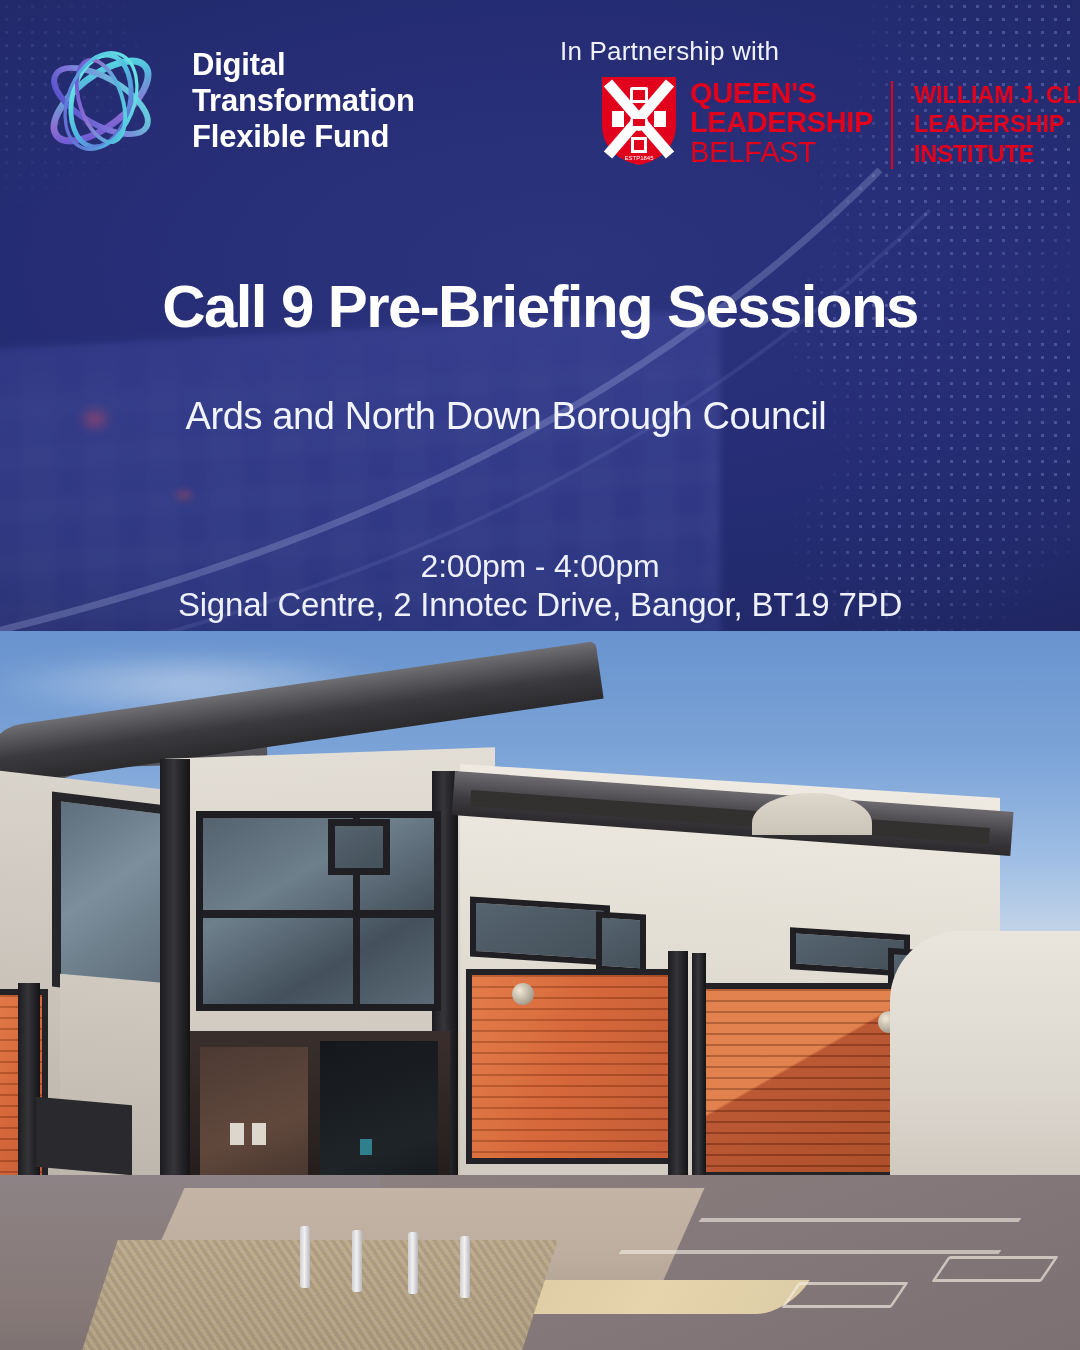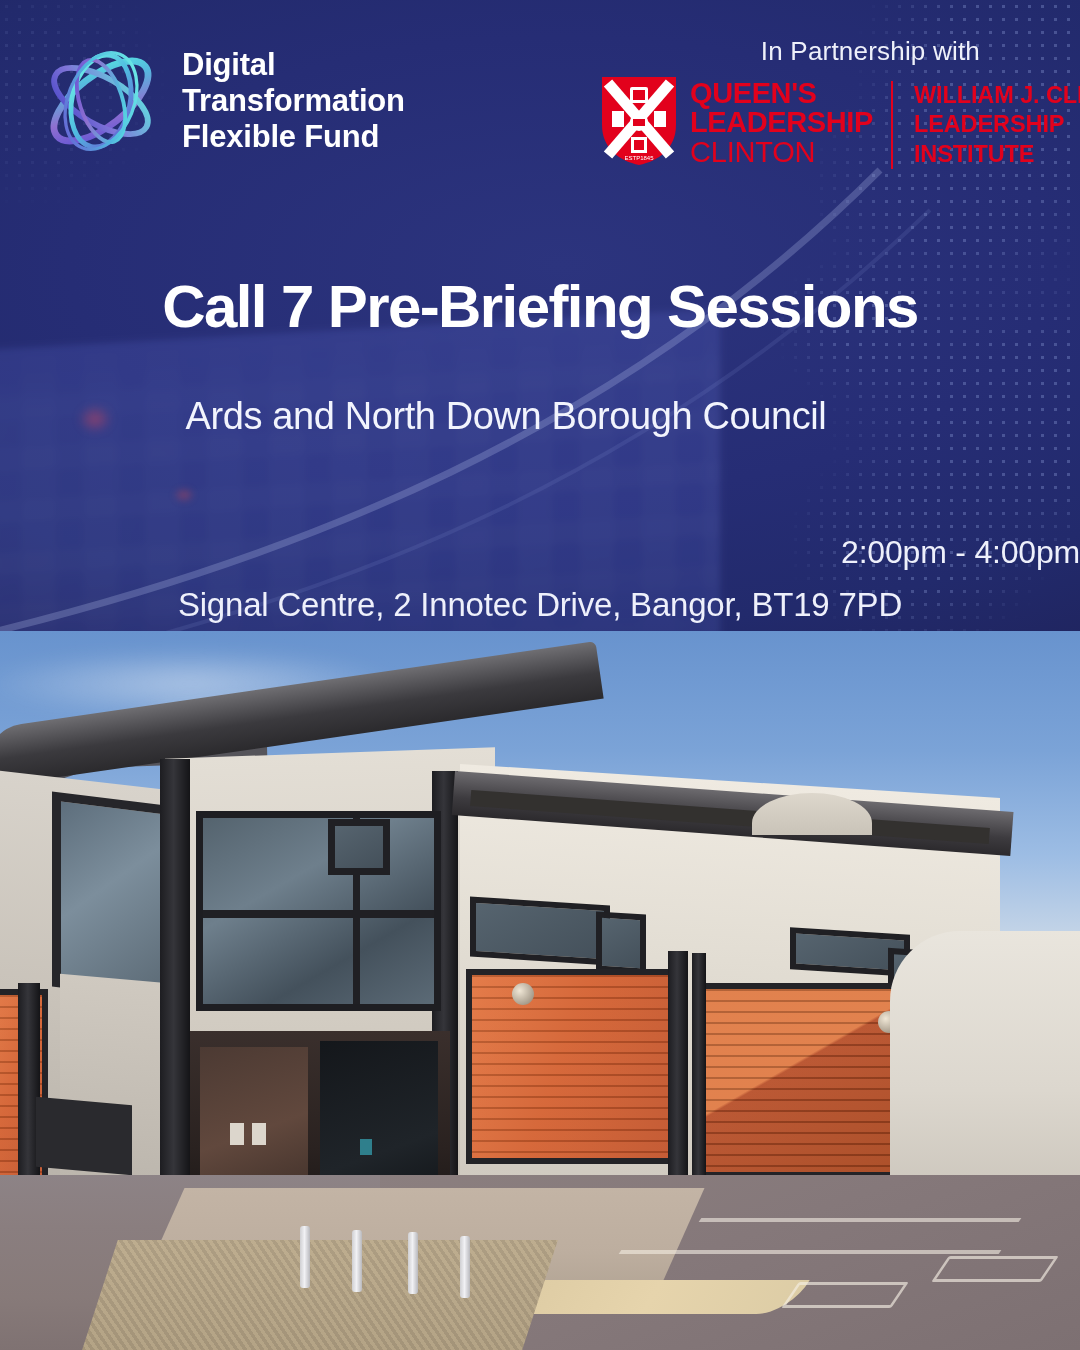--- a/index.html
+++ b/index.html
@@ -75,27 +75,27 @@
     opacity:.5;
   }
   
   .hdr-swoosh{position:absolute;left:0;top:0;width:1080px;height:631px;}
 
   
   .brand{position:absolute;left:38px;top:36px;display:flex;align-items:center;gap:18px;}
   .brand-logo{width:126px;height:130px;flex:0 0 auto;}
   .brand-text{
     color:#ffffff;font-weight:700;font-size:31px;line-height:1.17;
-    letter-spacing:-0.2px;white-space:pre-line;
+    letter-spacing:-0.2px;white-space:pre-line;margin-left:10px;
   }
 
   
   .partner{position:absolute;left:560px;top:36px;width:530px;}
   .partner-label{
-    color:#eef0fa;font-size:26px;font-weight:400;text-align:right;
+    color:#eef0fa;font-size:26px;font-weight:400;text-align:left;
     width:420px;margin:0 0 8px 0;letter-spacing:.2px;
   }
   .partner-logos{display:flex;align-items:flex-start;gap:0;}
   .qub{display:flex;align-items:flex-start;gap:12px;padding-left:40px;}
   .qub-shield{width:78px;height:92px;flex:0 0 auto;}
   .qub-words{padding-top:4px;}
   .qub-words .l1,.qub-words .l2{
     color:#e2011c;font-weight:700;font-size:29px;line-height:1.0;letter-spacing:-0.4px;
   }
   .qub-words .l3{
@@ -116,21 +116,21 @@
   }
   .subhead{
     position:absolute;left:0;top:395px;width:1005px;text-align:center;
     color:#f2f4fd;font-weight:400;font-size:38px;letter-spacing:-0.4px;padding-left:7px;
   }
   .detail{
     position:absolute;left:0;width:1080px;text-align:center;
     color:#eef0fb;font-weight:400;letter-spacing:-0.2px;
   }
   .detail.d1{top:483px;font-size:32px;}
-  .detail.d2{top:534px;font-size:32px;text-align:right;}
+  .detail.d2{top:548px;font-size:32px;}
   .detail.d3{top:586px;font-size:33px;}
 
   
   .photo{
     position:absolute;left:0;top:631px;width:1080px;height:719px;overflow:hidden;
     background:linear-gradient(to bottom,#6e9ad2 0%,#7ba4d6 22%,#9cbbe2 48%,#c3d4e8 62%,#b9c3cd 70%, #8e8a8c 76%, #8a7f7e 100%);
   }
   .sky{
     position:absolute;left:0;top:0;width:1080px;height:300px;
     background:linear-gradient(to bottom,#6893ce 0%,#7ba3d7 40%,#9dbde4 75%,#c2d3e7 100%);
@@ -334,32 +334,32 @@
             <path d="M54 36 h12 v16 h-12 z" fill="#ffffff"></path>
             <circle cx="39" cy="47" r="9" fill="#ffffff"></circle>
             <path d="M33 44 h12 v7 h-12 z" fill="#e2011c"></path>
             <path d="M31 62 h16 v16 h-16 z" fill="#ffffff"></path>
             <path d="M34 65 h10 v10 h-10 z" fill="#e2011c"></path>
             <text x="39" y="85" font-size="6" fill="#ffffff" text-anchor="middle" font-family="Liberation Sans, sans-serif">ESTP1845</text>
           </svg>
           <div class="qub-words">
             <div class="l1">QUEEN'S</div>
             <div class="l2">LEADERSHIP</div>
-            <div class="l3">CLINTON</div>
+            <div class="l3">BELFAST</div>
           </div>
         </div>
         <div class="wjc">
           <div>WILLIAM J. CLINTON</div>
           <div>LEADERSHIP</div>
           <div>INSTITUTE</div>
         </div>
       </div>
     </div>
 
-    <div class="headline">Call 7 Pre-Briefing Sessions</div>
+    <div class="headline">Call 9 Pre-Briefing Sessions</div>
     <div class="subhead">Ards and North Down Borough Council</div>
     <div class="detail d2">2:00pm - 4:00pm</div>
     <div class="detail d3">Signal Centre, 2 Innotec Drive, Bangor, BT19 7PD</div>
   </div>
 
   <div class="photo">
     <div class="sky"></div>
     <div class="cloud"></div>
     <div class="cloud2"></div>
 

